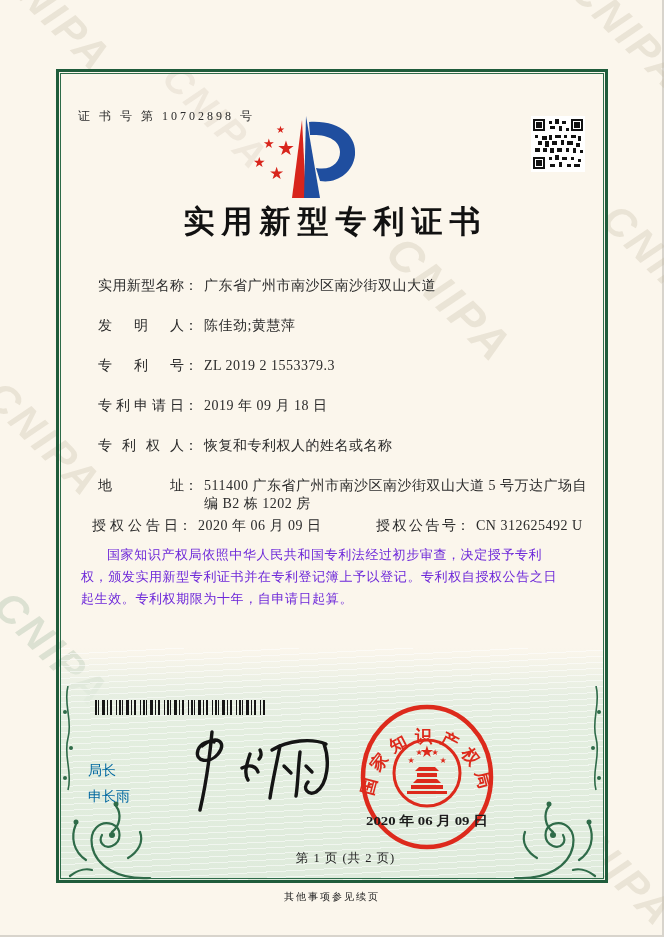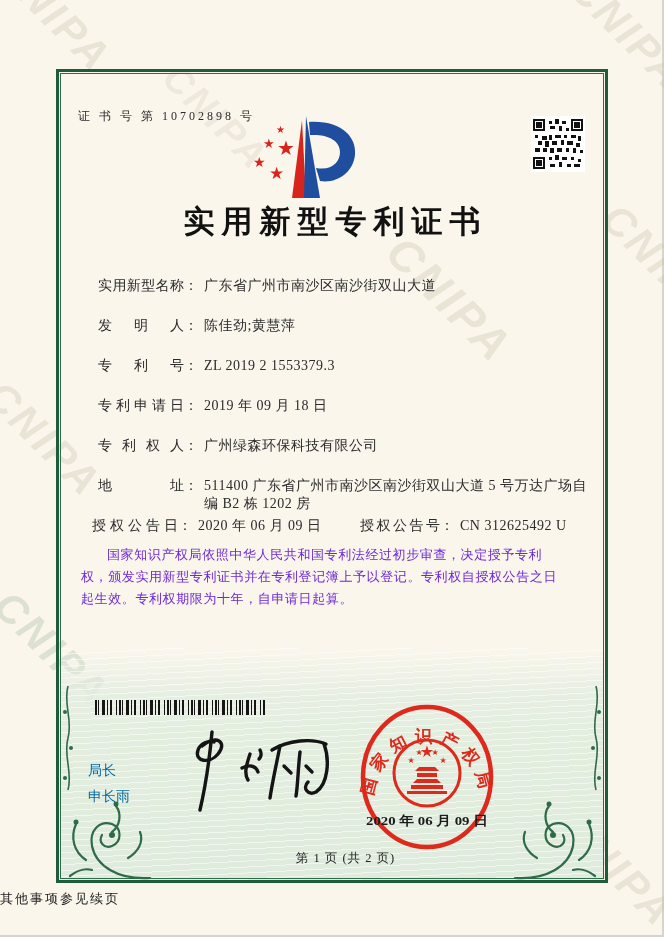--- a/index.html
+++ b/index.html
@@ -53,21 +53,21 @@
   
   .fields{position:absolute;left:92px;top:277px;width:505px;font-size:14px;line-height:18px;}
   .frow{display:flex;margin-bottom:22px;margin-left:6px;}
   .frow.tight{margin-bottom:4px;}
   .flabel{
     display:inline-block;width:86px;flex:0 0 86px;
     text-align:justify;text-align-last:justify;
   }
   .fcolon{flex:0 0 14px;}
   .fvalue{flex:1;padding-left:6px;letter-spacing:0.5px;}
-  .grant-row{display:flex;}
+  .grant-row{display:flex;gap:16px;}
   .grant-left{display:flex;width:268px;flex:0 0 268px;}
   .grant-right{display:flex;flex:1;}
   .grant-right .flabel{width:80px;flex:0 0 80px;}
   
   .paras{
     position:absolute;left:81px;top:544px;width:482px;
     font-size:13px;line-height:22px;letter-spacing:0.6px;color:#6d28d9;
   }
   .paras p{margin:0;text-indent:2em;}
   
@@ -87,21 +87,21 @@
     font-size:14px;line-height:26px;color:#0369a1;
   }
   .sig-script{position:absolute;left:172px;top:724px;}
   .seal{position:absolute;left:357px;top:701px;}
   .page-info{
     position:absolute;left:56px;top:850px;width:579px;
     text-align:center;font-size:12.5px;letter-spacing:1px;color:#222;
   }
   .cont-note{
     position:absolute;left:0;top:890px;width:664px;
-    text-align:left;font-size:13px;letter-spacing:2px;color:#222;
+    text-align:center;font-size:10px;letter-spacing:2px;color:#222;
   }
   .flourish{position:absolute;}
   .vine{position:absolute;}
 </style>
 </head>
 <body>
 
 <div class="page">
 
   <div class="wm" style="left:-18px;top:-10px;">CNIPA</div>
@@ -205,21 +205,21 @@
       <span class="fvalue">ZL 2019 2 1553379.3</span>
     </div>
     <div class="frow">
       <span class="flabel">专利申请日</span>
         <span class="fcolon">：</span>
       <span class="fvalue">2019 年 09 月 18 日</span>
     </div>
     <div class="frow">
       <span class="flabel">专利权人</span>
         <span class="fcolon">：</span>
-      <span class="fvalue">广州绿森环保科技有限公司</span>
+      <span class="fvalue">恢复和专利权人的姓名或名称</span>
     </div>
     <div class="frow tight">
       <span class="flabel">地址</span>
         <span class="fcolon">：</span>
       <span class="fvalue" style="max-width:392px;">511400 广东省广州市南沙区南沙街双山大道 5 号万达广场自编 B2 栋 1202 房</span>
     </div>
     <div class="grant-row">
       <div class="grant-left">
         <span class="flabel">授权公告日</span>
           <span class="fcolon">：</span>

